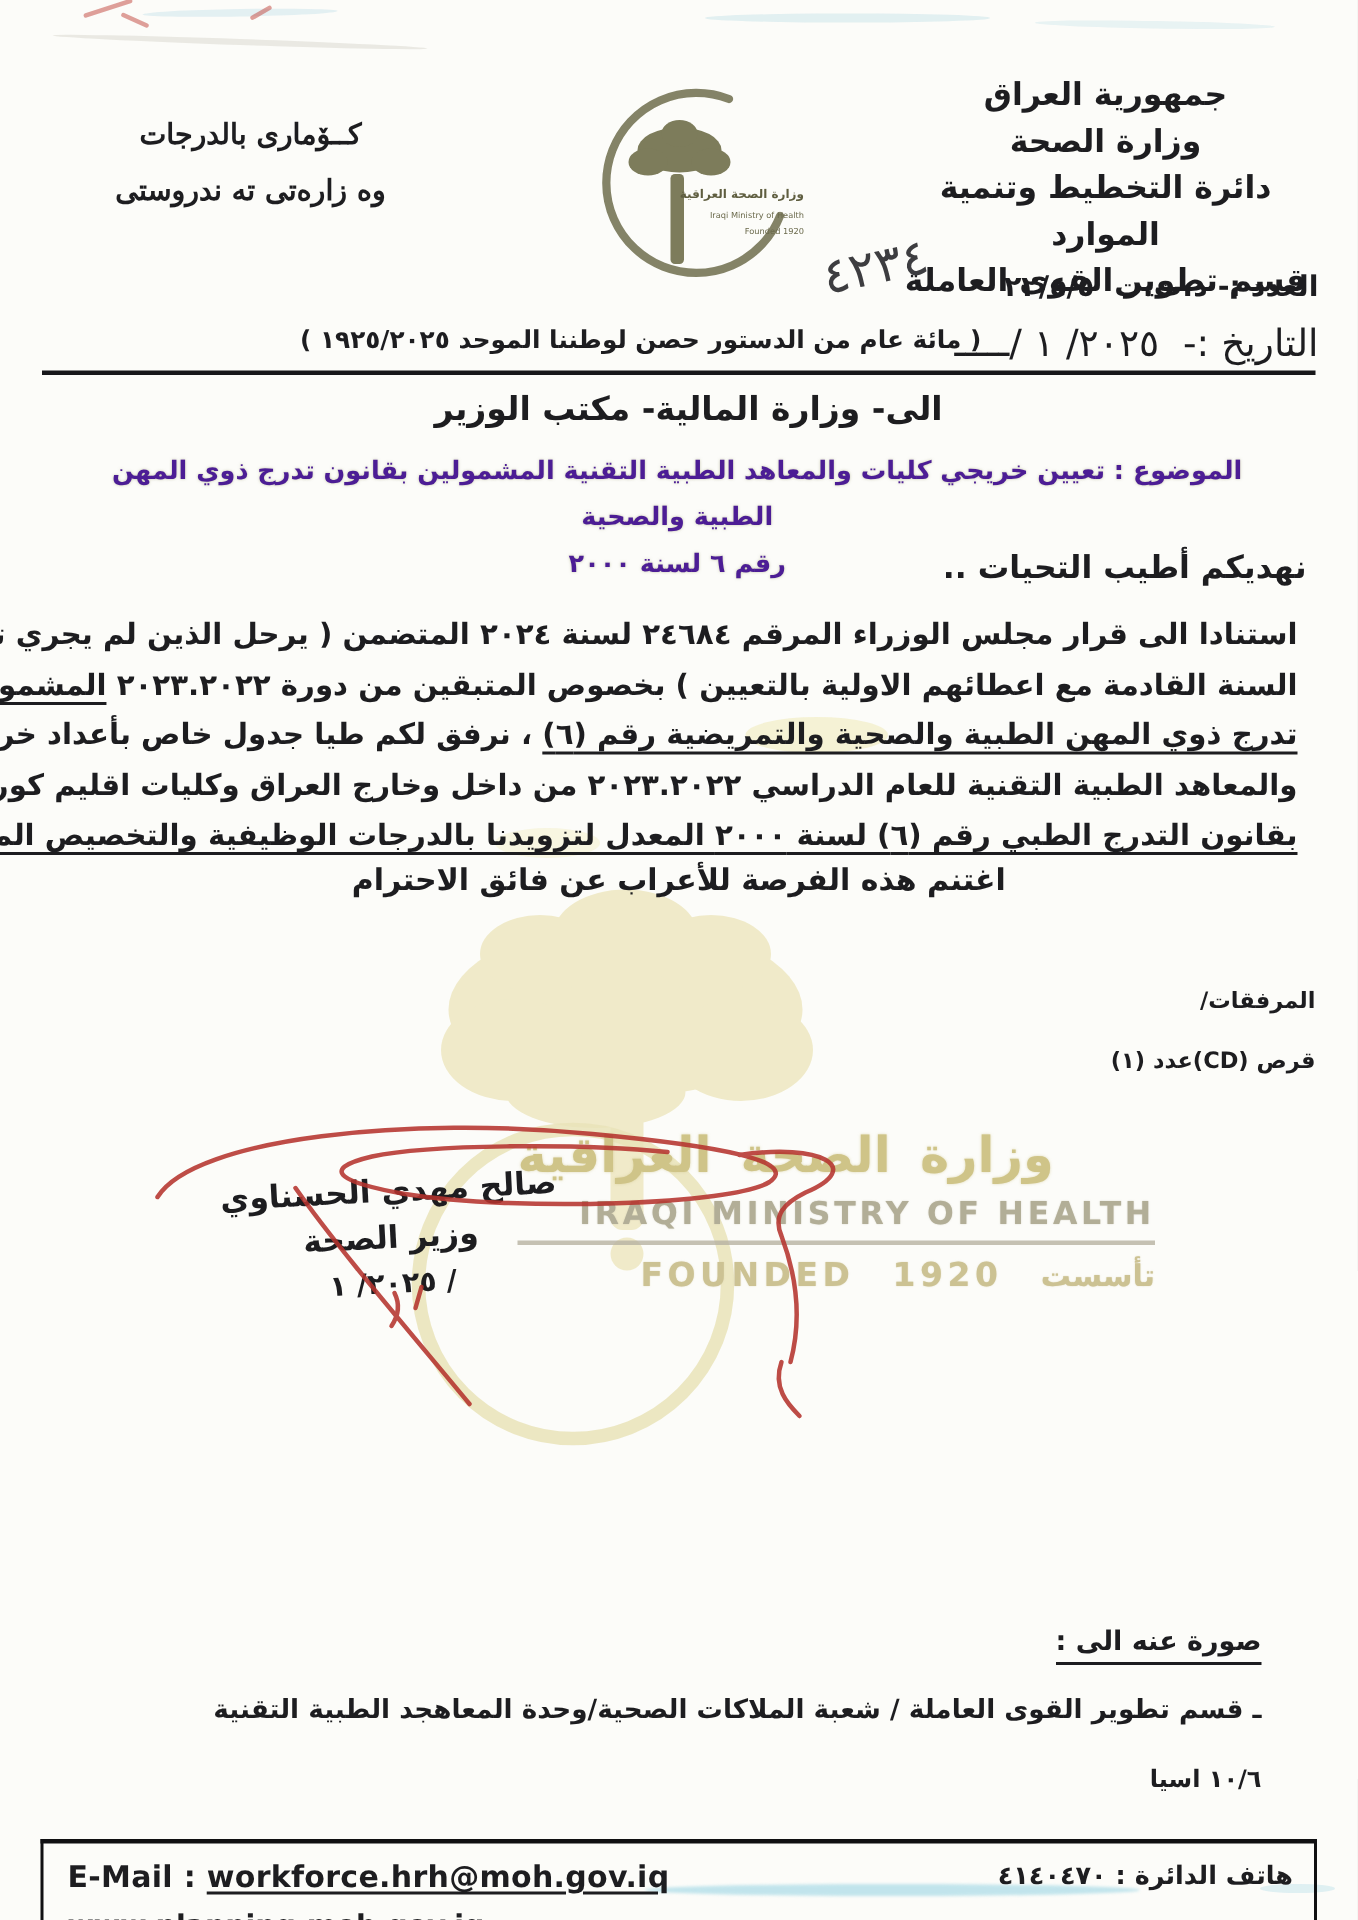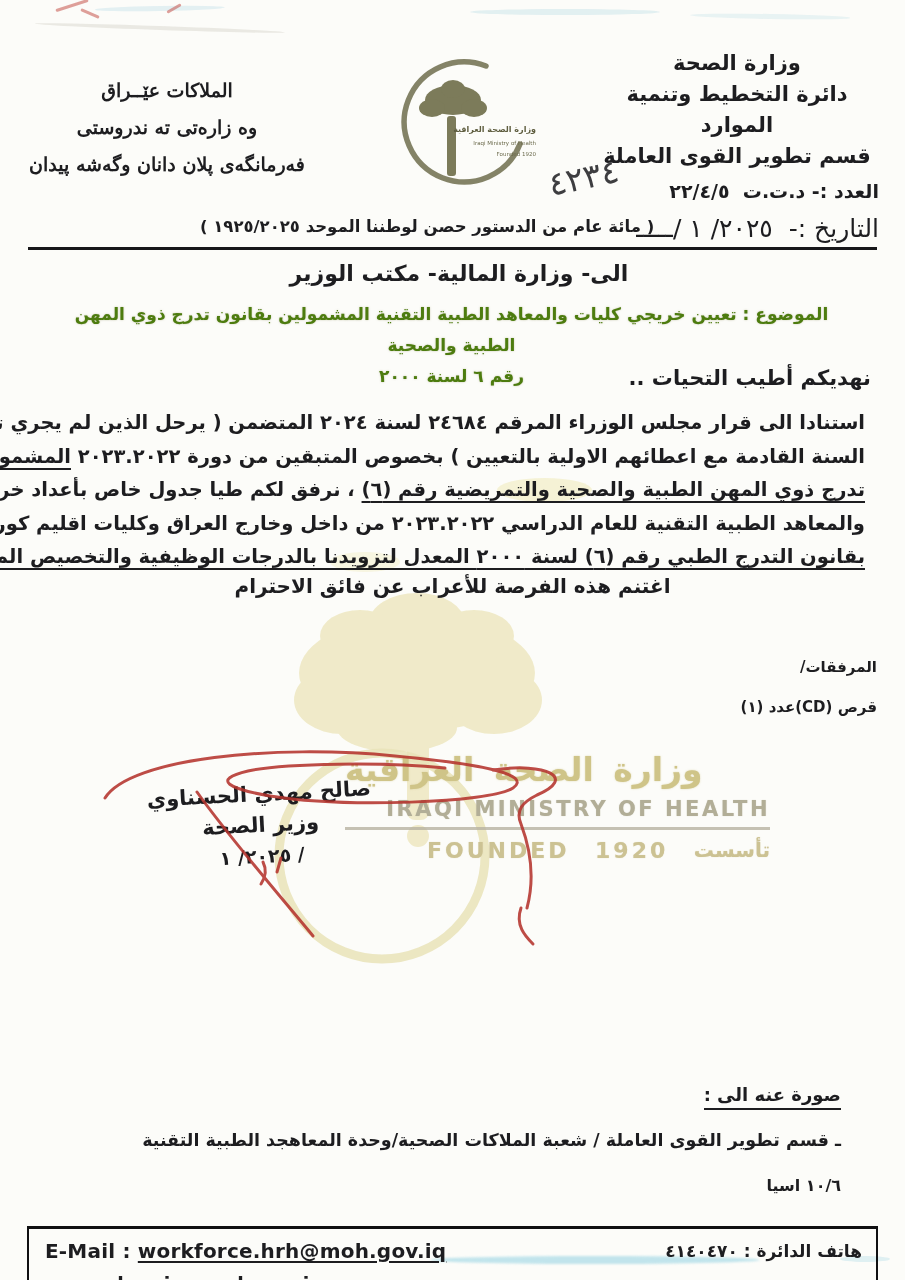--- a/index.html
+++ b/index.html
@@ -17,21 +17,21 @@
 
   
   .ref-num { position:absolute; top:180px; right:26px; direction:rtl; font-weight:bold; font-size:19px; }
   .hw-num { position:absolute; left:548px; top:158px; font-size:33px; color:#3d3d40; transform:rotate(-12deg); letter-spacing:4px; font-weight:500; }
   .ref-date { position:absolute; top:214px; right:26px; direction:rtl; font-weight:normal; font-size:25px; }
   .slogan { position:absolute; top:217px; left:200px; direction:rtl; font-weight:bold; font-size:16.5px; }
   .hdr-line { position:absolute; top:247px; left:28px; width:849px; height:3px; background:#17171a; }
 
   
   .to-line { position:absolute; top:261px; left:0; right:0; text-align:center; direction:rtl; font-weight:bold; font-size:22px;padding-left:13px; }
-  .subject { position:absolute; top:299px; left:60px; right:62px; direction:rtl; text-align:center; font-weight:bold; font-size:17px; line-height:31px; color:#4d7c0f; text-shadow:0 0 2px rgba(153,155,109,.55); }
+  .subject { position:absolute; top:299px; left:60px; right:62px; direction:rtl; text-align:center; font-weight:bold; font-size:17px; line-height:31px; color:#4c1d95; text-shadow:0 0 2px rgba(153,155,109,.55); }
   .greeting { position:absolute; top:366px; right:34px; direction:rtl; font-weight:bold; font-size:21px;margin-left:31px; }
   .bodytxt { position:absolute; top:406px; right:40px; left:40px; direction:rtl; }
   .bline { font-weight:bold; font-size:19.5px; line-height:33.5px; white-space:nowrap; text-align:right; }
   .ul { text-decoration:underline; text-decoration-thickness:2px; text-underline-offset:5px; }
   .closing { position:absolute; top:574px; left:0; right:0; text-align:center; direction:rtl; font-weight:bold; font-size:20px; }
 
   .attach-label { position:absolute; top:658px; right:28px; direction:rtl; font-weight:bold; font-size:15px;text-align:center; }
   .attach-item { position:absolute; top:698px; right:28px; direction:rtl; font-weight:bold; font-size:15px; }
 
   
@@ -107,29 +107,29 @@
       <ellipse cx="138" cy="58" rx="40" ry="26"></ellipse>
       <ellipse cx="252" cy="58" rx="40" ry="26"></ellipse>
       <ellipse cx="175" cy="150" rx="60" ry="24"></ellipse>
       <rect x="185" y="160" width="22" height="82" rx="8"></rect>
       <circle cx="196" cy="258" r="11"></circle>
     </g>
     <circle cx="160" cy="278" r="103" fill="none" stroke="#e9e3b8" stroke-width="9" opacity="0.85"></circle>
   </svg>
 
   <div class="hdr-right">
+    <div>جمهورية العراق</div>
     <div>وزارة الصحة</div>
     <div>دائرة التخطيط وتنمية الموارد</div>
     <div>قسم تطوير القوى العاملة</div>
   </div>
 
   <div class="hdr-left">
-    <div>الملاكات عێــراق</div>
+    <div>كــۆماری بالدرجات</div>
     <div>وه زارەتی ته ندروستی</div>
-    <div>فەرمانگەی پلان دانان وگەشه پیدان</div>
   </div>
 
   <svg class="logo" viewBox="0 0 185 140">
     <path d="M 118 14 A 60 60 0 1 0 152 92" fill="none" stroke="#6e6d4e" stroke-width="5.5" opacity="0.85" stroke-linecap="round"></path>
     <g fill="#6b6a45" opacity="0.88">
       <ellipse cx="85" cy="48" rx="28" ry="15"></ellipse>
       <ellipse cx="64" cy="56" rx="13" ry="9"></ellipse>
       <ellipse cx="106" cy="56" rx="13" ry="9"></ellipse>
       <ellipse cx="85" cy="37" rx="12" ry="9"></ellipse>
       <rect x="79" y="64" width="9" height="60" rx="3"></rect>

